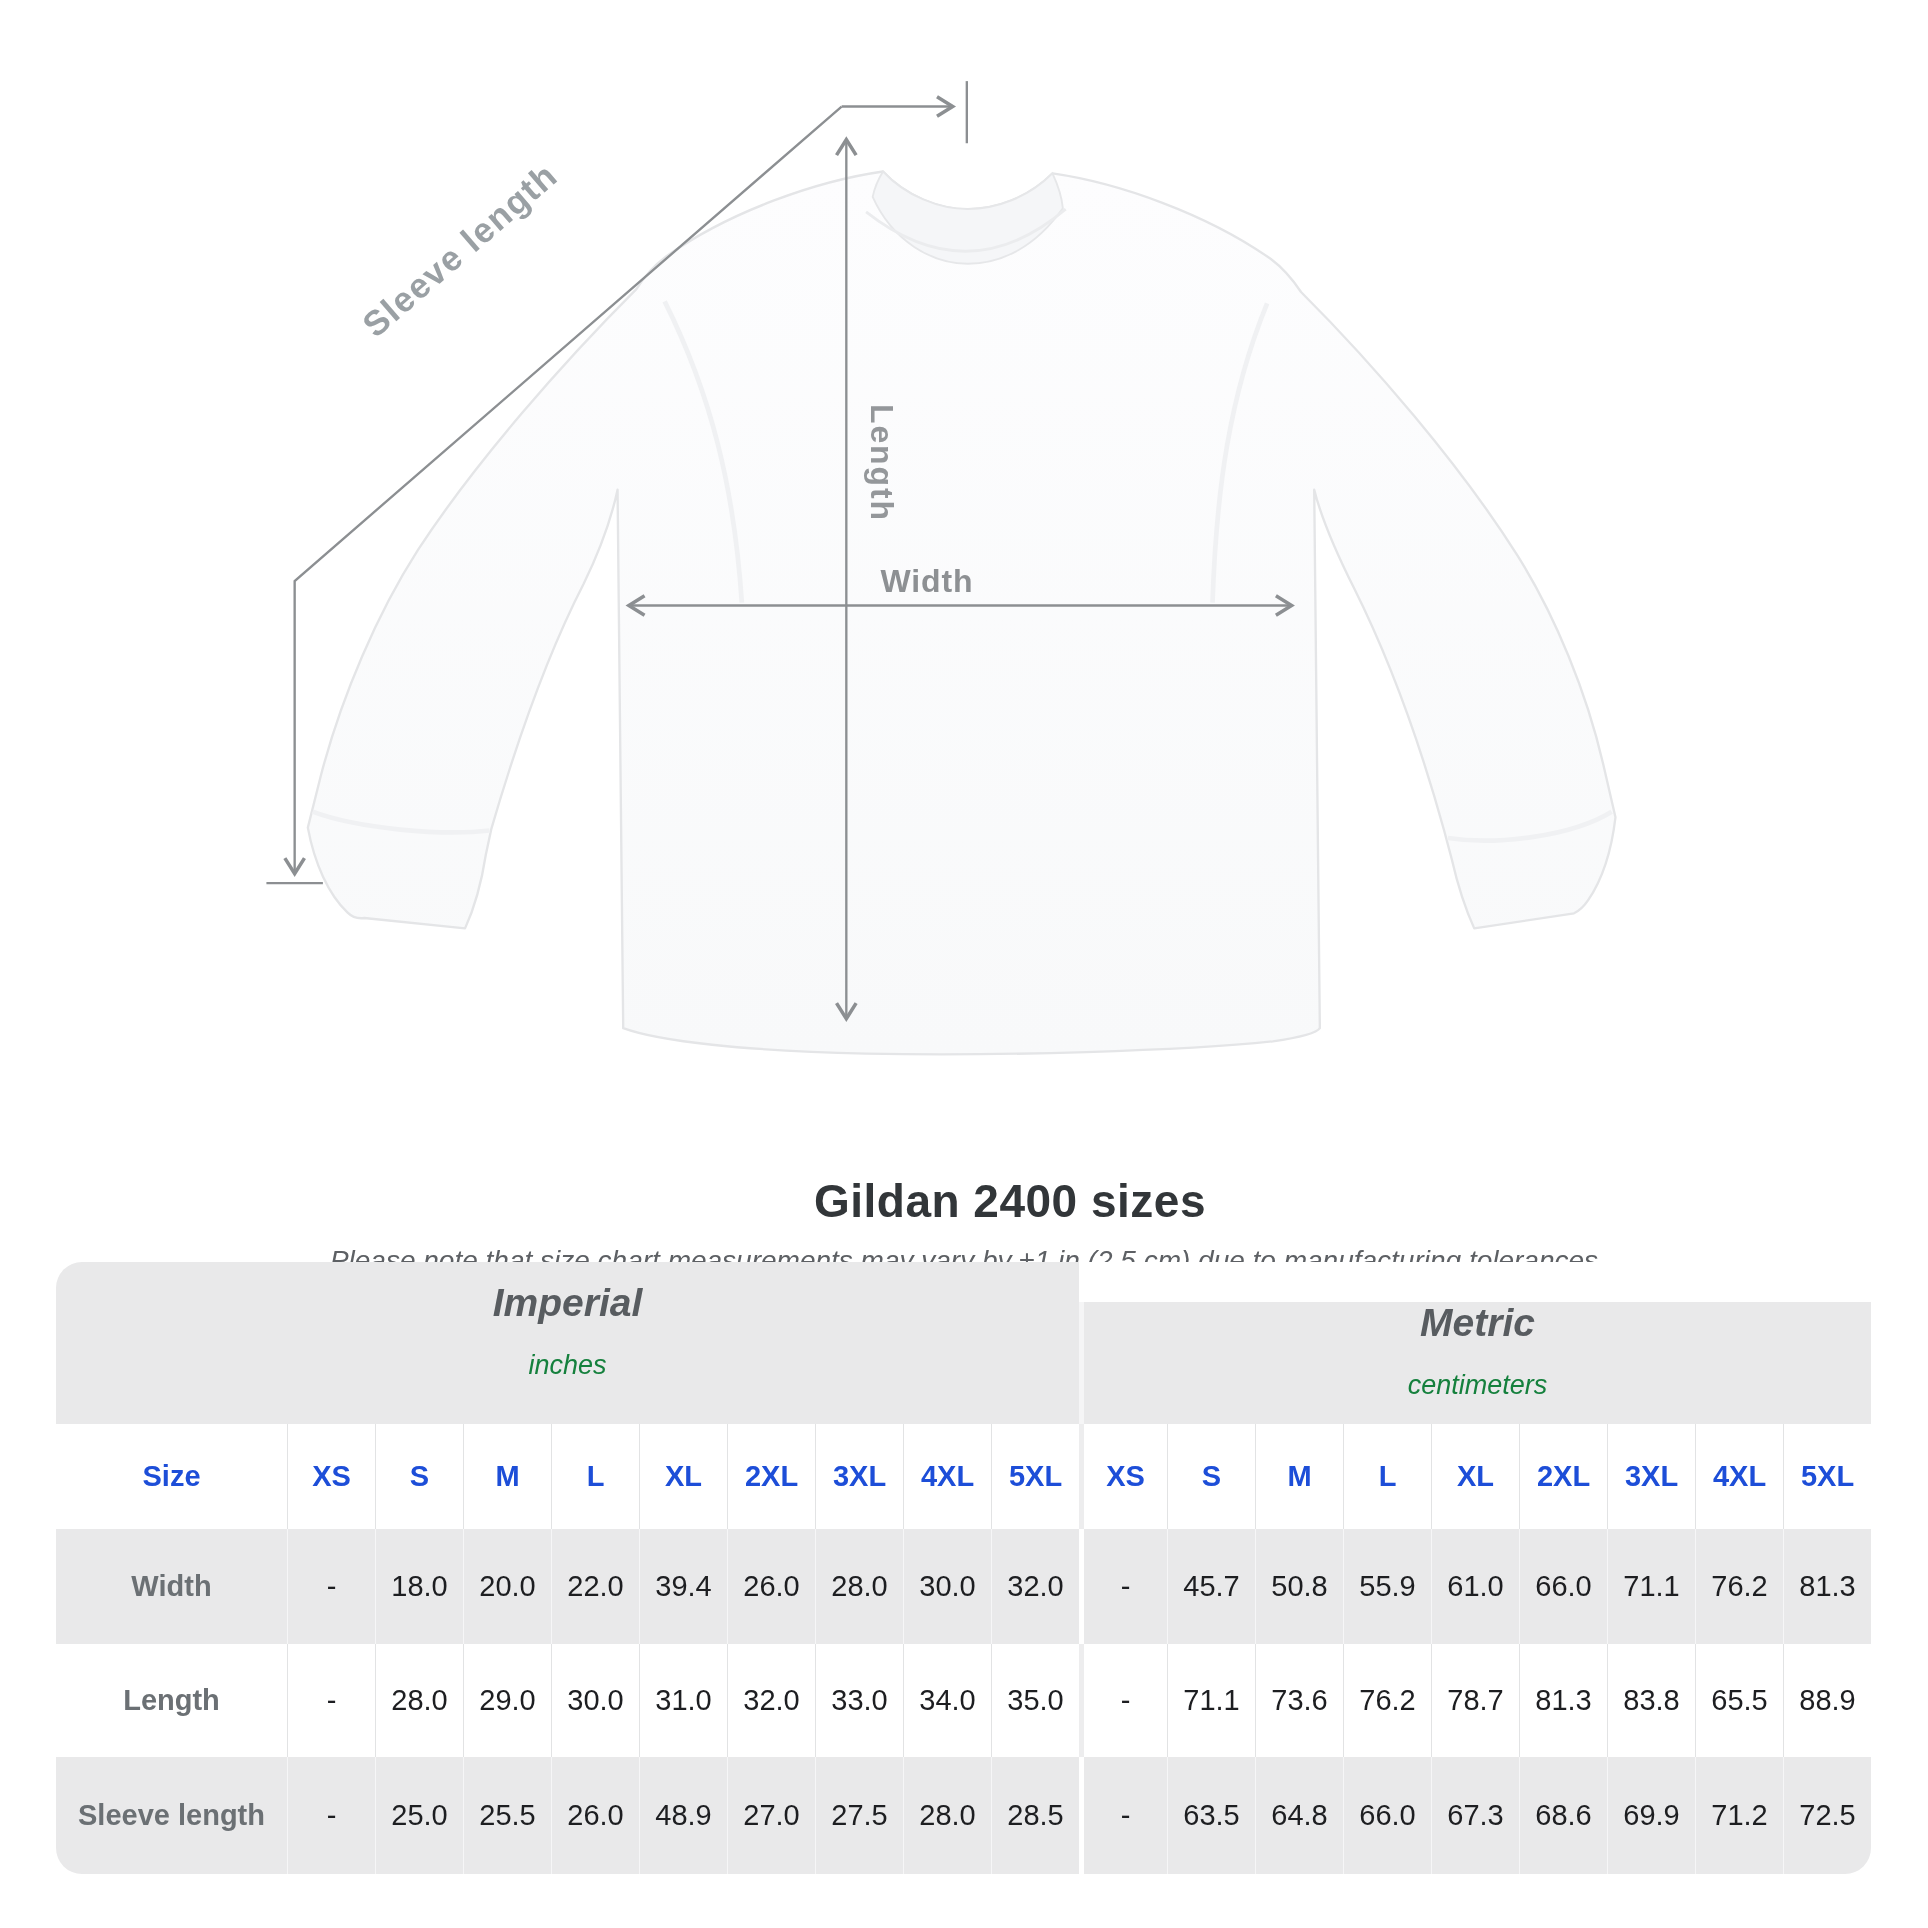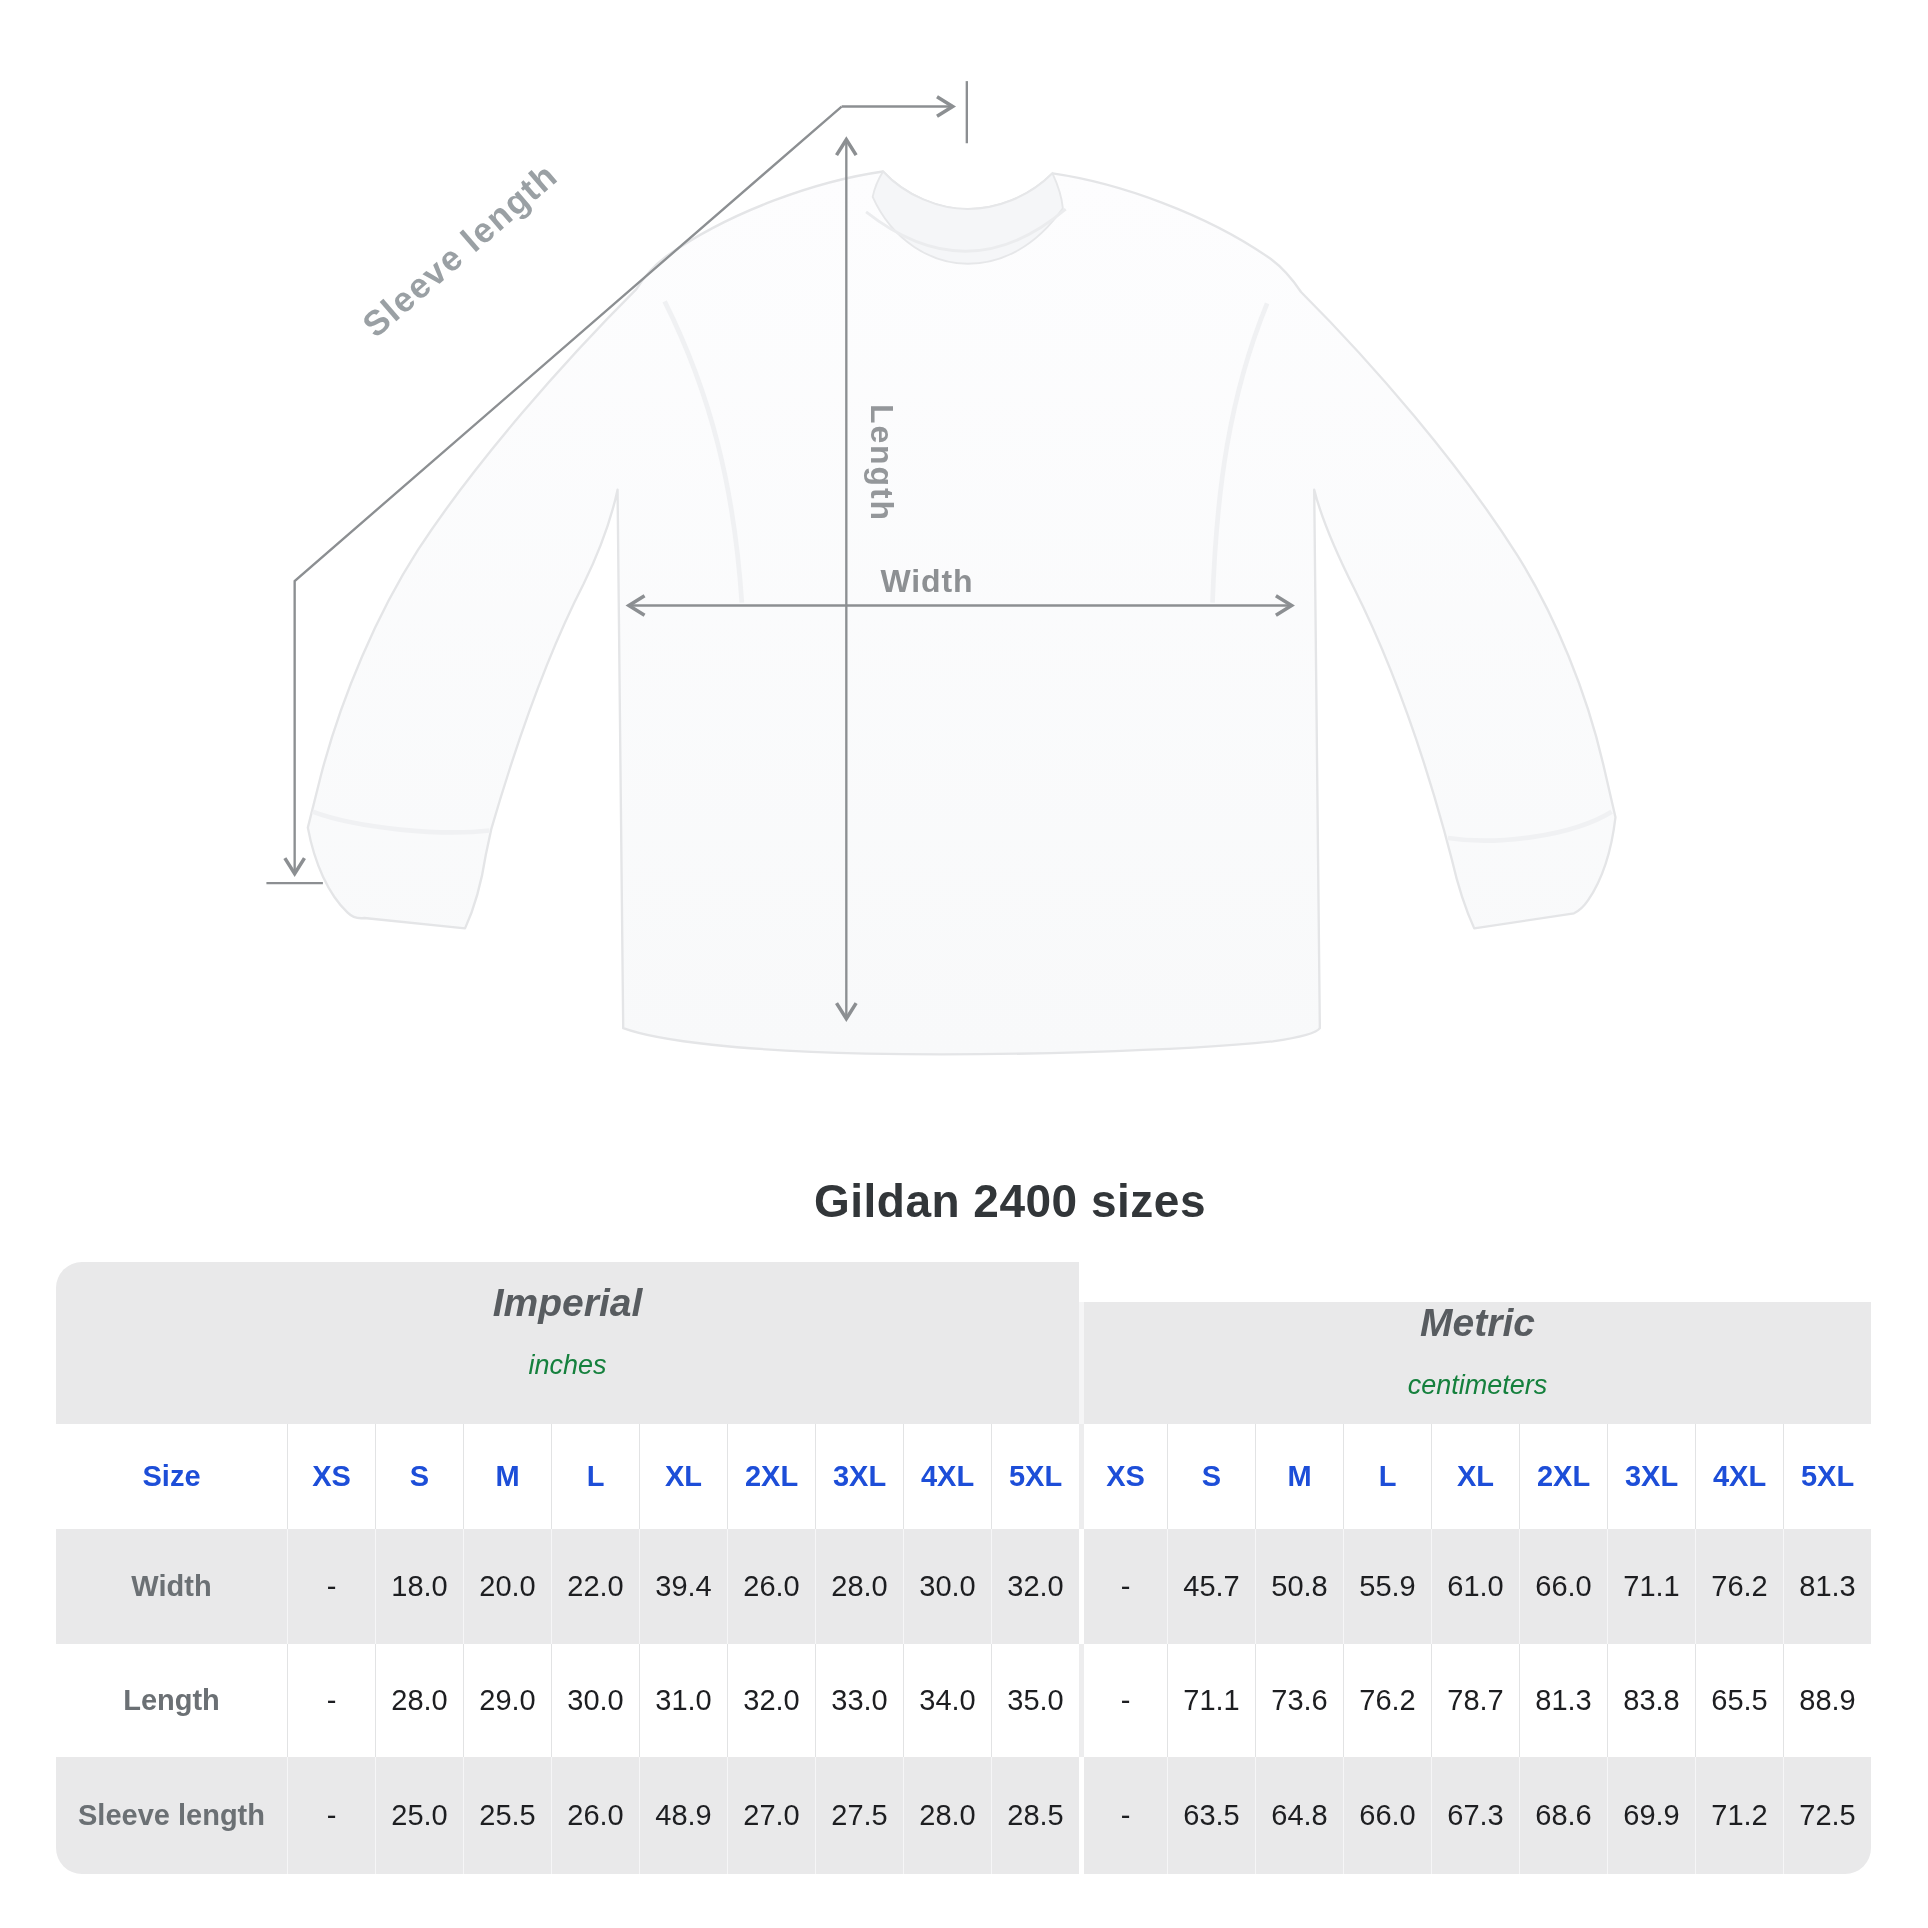--- a/index.html
+++ b/index.html
@@ -122,20 +122,21 @@
         <path d="M 668,643 H 1372" marker-start="url(#arr)" marker-end="url(#arr)"></path>
       </g>
     </svg>
 
     <div class="measure-label lbl-sleeve">Sleeve length</div>
     <div class="measure-label lbl-length">Length</div>
     <div class="measure-label lbl-width">Width</div>
   </div>
 
   <h1 class="page-title">Gildan 2400 sizes</h1>
+  <p class="page-subtitle">Please note that size chart measurements may vary by ±1 in (2.5 cm) due to manufacturing tolerances</p>
 
   <div class="size-table">
     <div class="grid">
       <div class="band band-left">
         <div class="band-title">Imperial</div>
         <div class="band-unit">inches</div>
       </div>
       <div class="band band-right">
         <div class="band-title">Metric</div>
         <div class="band-unit">centimeters</div>

